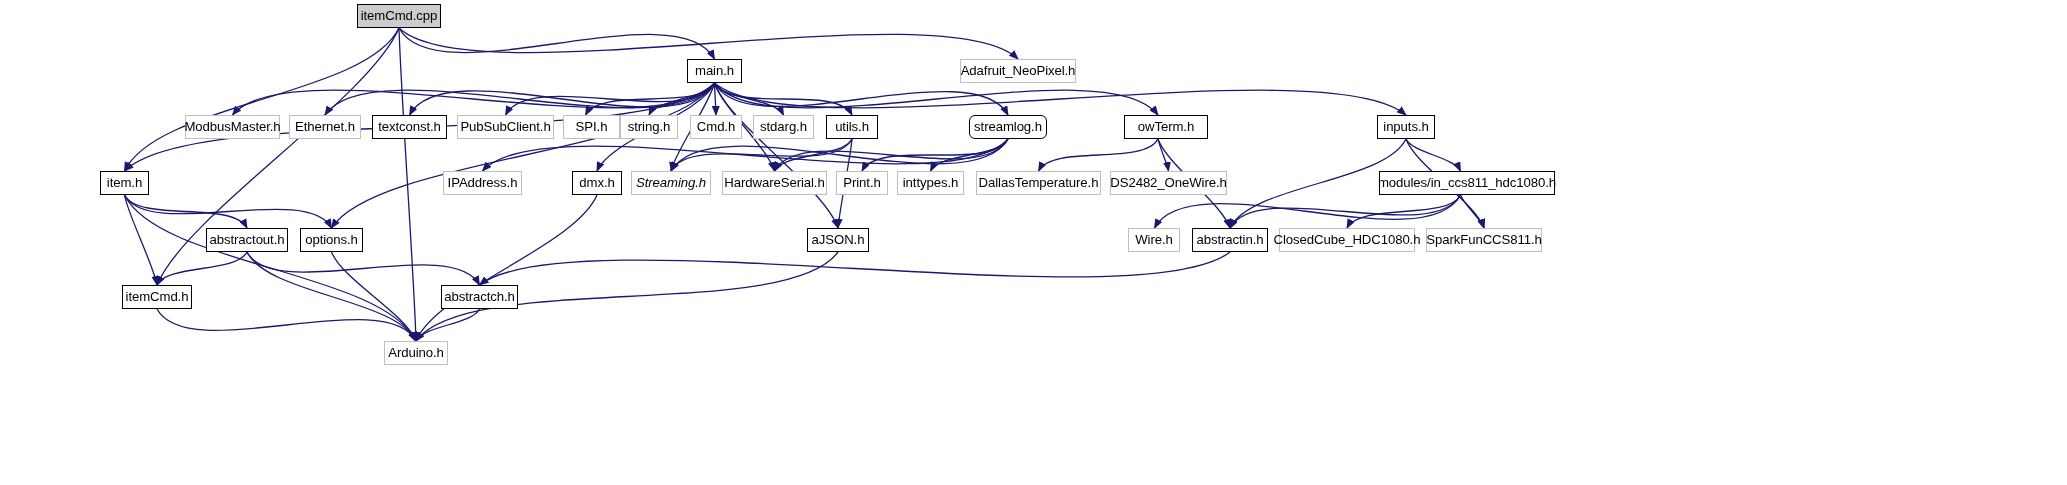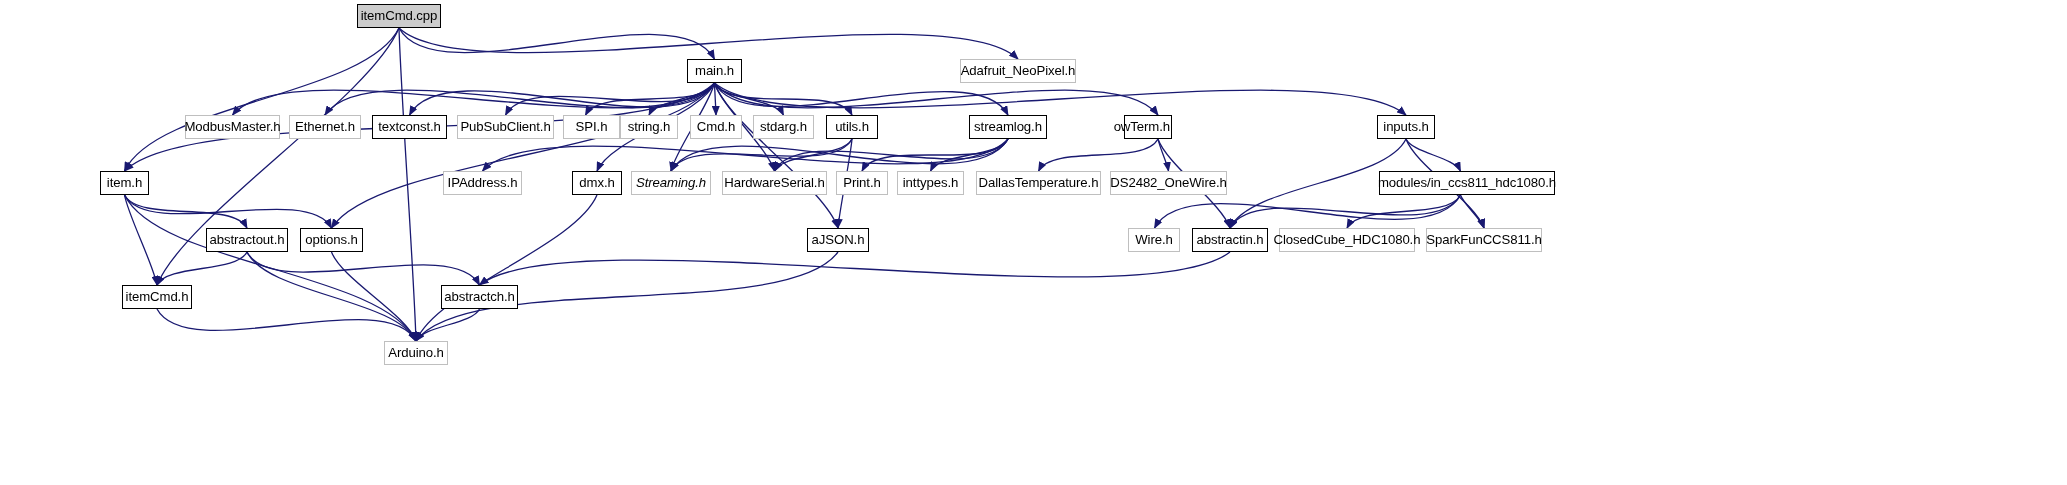--- a/index.html
+++ b/index.html
@@ -148,24 +148,24 @@
       </div>
       <div class="node" style="left: 690px; top: 115px; width: 52px;">
         <span>Cmd.h</span>
       </div>
       <div class="node" style="left: 753px; top: 115px; width: 61px;">
         <span>stdarg.h</span>
       </div>
       <div class="node link" style="left: 826px; top: 115px; width: 52px;">
         <span>utils.h</span>
       </div>
-      <div class="node link" style="left: 969px; top: 115px; width: 78px;">
+      <div class="node link" style="left: 969px; top: 115px; width: 78px; border-radius: 6px;">
         <span>streamlog.h</span>
       </div>
-      <div class="node link" style="left: 1124px; top: 115px; width: 48px; justify-content: flex-end;">
+      <div class="node link" style="left: 1124px; top: 115px; width: 84px;">
         <span>owTerm.h</span>
       </div>
       <div class="node link" style="left: 1377px; top: 115px; width: 58px;">
         <span>inputs.h</span>
       </div>
       <div class="node link" style="left: 100px; top: 171px; width: 49px;">
         <span>item.h</span>
       </div>
       <div class="node" style="left: 443px; top: 171px; width: 79px;">
         <span>IPAddress.h</span>

